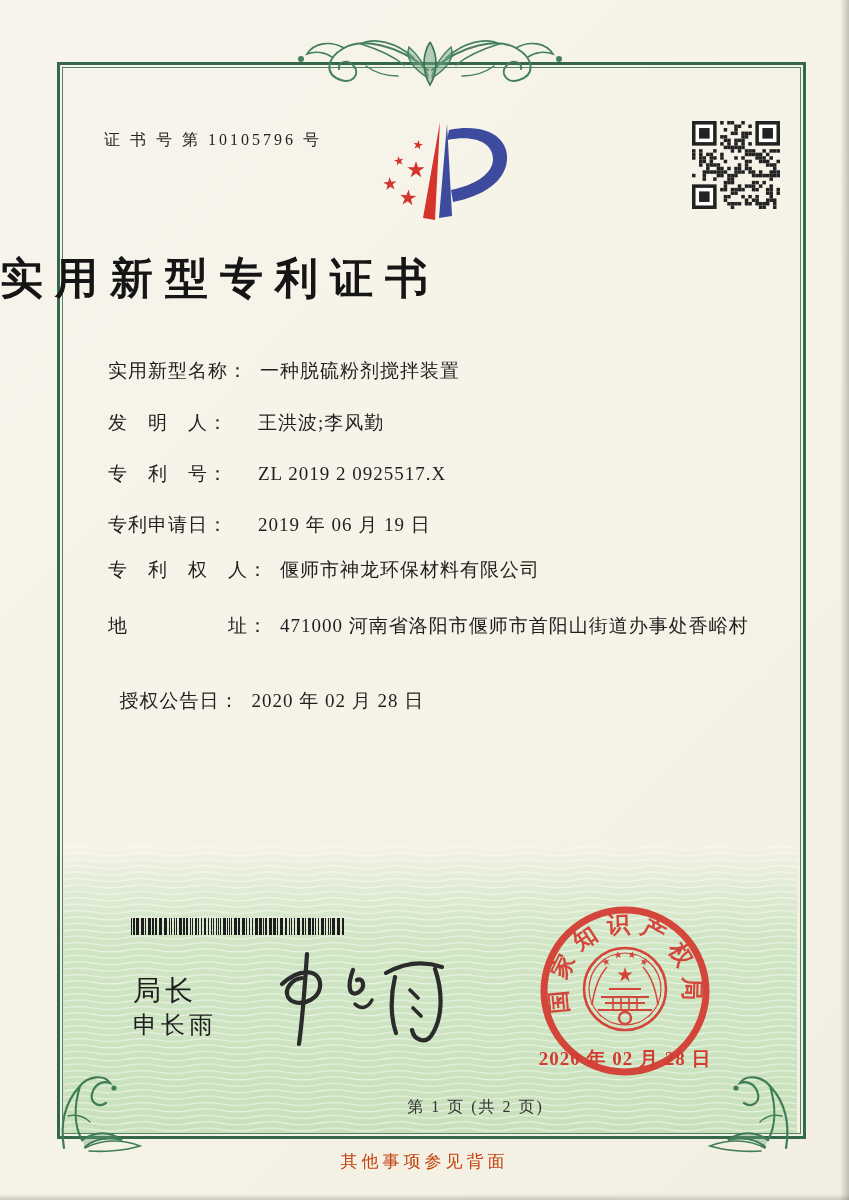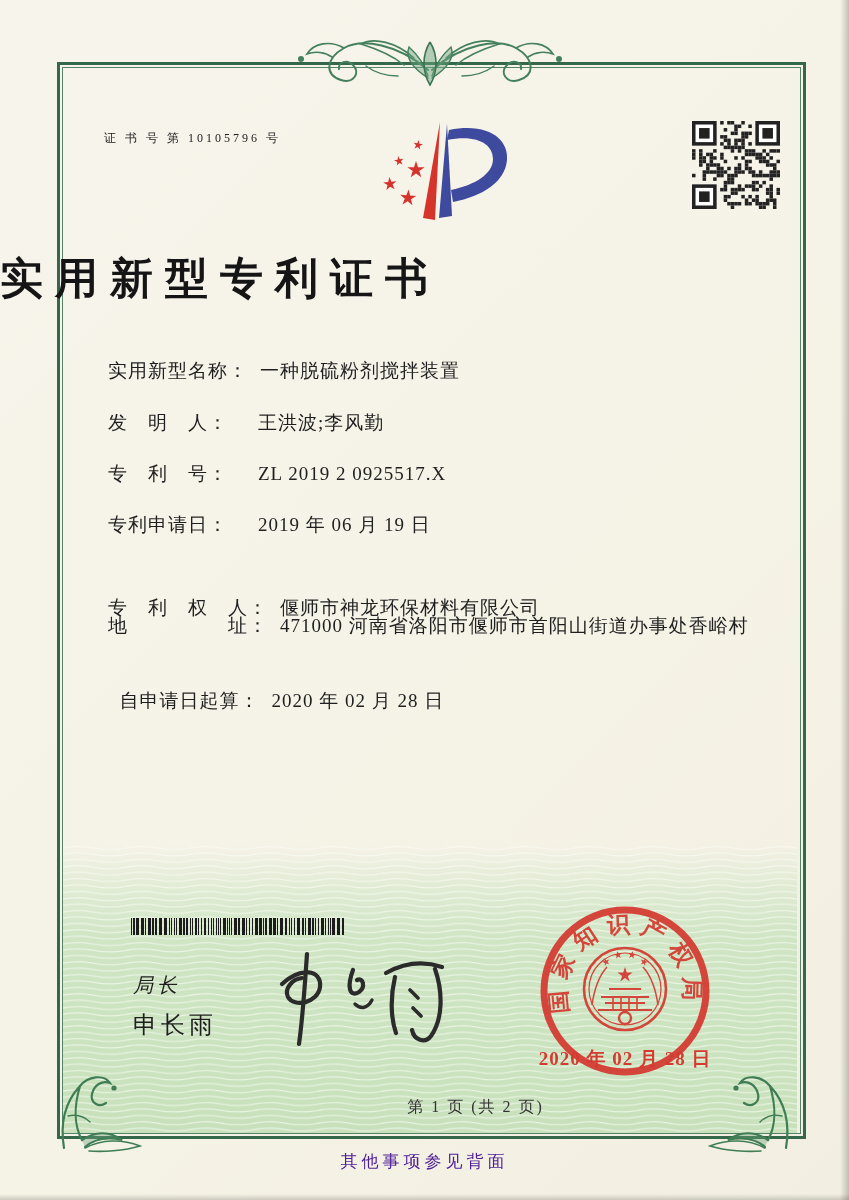--- a/index.html
+++ b/index.html
@@ -9,41 +9,41 @@
     font-family:"Liberation Serif","DejaVu Serif",serif;color:#1f1f1f;
   }
   .abs{position:absolute;}
   
   .frame{left:57px;top:62px;width:743px;height:1071px;border:3px solid #35684a;}
   .frame-inner{position:absolute;inset:2px;border:1px solid #55836a;}
   
   .green-zone{left:62px;top:845px;width:735px;height:288px;
     background:linear-gradient(180deg,rgba(206,229,196,0) 0px,rgba(206,229,196,.55) 45px,#cfe5c4 95px,#c8e1bc 100%);}
   .green-zone svg{display:block;width:100%;height:100%;}
-  .cert-no{left:104px;top:130px;font-size:12px;letter-spacing:3px;color:#222;}
+  .cert-no{left:104px;top:130px;font-size:16px;letter-spacing:3px;color:#222;}
   .qr{left:692px;top:121px;width:88px;height:88px;}
   .logo{left:345px;top:106px;width:200px;height:148px;}
   .title{left:0;top:250px;width:849px;text-align:left;font-size:43px;font-weight:700;
     letter-spacing:12px;color:#151515;}
   .field-row{left:108px;height:26px;font-size:19px;letter-spacing:1px;white-space:pre;}
   .field-label{display:inline-block;min-width:138px;white-space:pre;}
   .field-value{margin-left:12px;}
   .grant2{left:455px;top:0;}
   .body-text{left:108px;top:700px;width:640px;font-size:17.5px;line-height:26.3px;
     text-align:justify;color:#222;}
   .body-text p{margin:0;text-indent:2em;}
   .barcode{left:131px;top:918px;width:216px;height:17px;}
-  .officer-title{left:133px;top:972px;font-size:20px;letter-spacing:4px;font-style:italic;}
+  .officer-title{left:133px;top:972px;font-size:28px;letter-spacing:4px;}
   .officer-name{left:133px;top:1009px;font-size:24px;letter-spacing:4px;}
   .signature{left:258px;top:942px;width:210px;height:108px;}
   .seal{left:520px;top:886px;width:210px;height:210px;opacity:.93;}
   .seal-date{left:530px;top:1046px;width:190px;text-align:center;color:#d43a30;
     font-size:19px;font-weight:700;letter-spacing:1px;}
   .page-info{left:3px;top:1097px;width:849px;text-align:center;font-size:16px;letter-spacing:2px;color:#333;padding-left:48px;}
-  .back-note{left:0;top:1150px;width:849px;text-align:center;font-size:17px;letter-spacing:4px;color:#4c1d95;}
+  .back-note{left:0;top:1150px;width:849px;text-align:center;font-size:17px;letter-spacing:4px;color:#c2410c;}
   .flourish-top{left:262px;top:28px;width:336px;height:64px;}
   .corner-bl{left:52px;top:1072px;width:100px;height:82px;}
   .corner-br{left:698px;top:1072px;width:100px;height:82px;transform:scaleX(-1);}
   .edge-r{right:0;top:0;width:9px;height:1200px;background:linear-gradient(90deg,rgba(60,60,50,0) 0,rgba(60,60,50,.28) 100%);}
   .edge-b{left:0;bottom:0;width:849px;height:6px;background:linear-gradient(180deg,rgba(60,60,50,0) 0,rgba(60,60,50,.22) 100%);}
 </style>
 </head>
 <body>
 
 <div class="abs green-zone">
@@ -312,25 +312,25 @@
     <rect x="3.52" y="66.88" width="17.6" height="17.6" fill="#fff"></rect>
     <rect x="7.04" y="70.4" width="10.56" height="10.56" fill="#222"></rect>
   </svg>
 
 <div class="abs title">实用新型专利证书</div>
 
 <div class="abs field-row" style="top:358px"><span class="field-label">实用新型名称：</span><span class="field-value">一种脱硫粉剂搅拌装置</span></div>
 <div class="abs field-row" style="top:410px"><span class="field-label">发　明　人：</span><span class="field-value">王洪波;李风勤</span></div>
 <div class="abs field-row" style="top:461px"><span class="field-label">专　利　号：</span><span class="field-value">ZL 2019 2 0925517.X</span></div>
 <div class="abs field-row" style="top:512px"><span class="field-label">专利申请日：</span><span class="field-value">2019 年 06 月 19 日</span></div>
-<div class="abs field-row" style="top:595px"><span class="field-label">专　利　权　人：</span><span class="field-value">偃师市神龙环保材料有限公司</span></div>
+<div class="abs field-row" style="top:557px"><span class="field-label">专　利　权　人：</span><span class="field-value">偃师市神龙环保材料有限公司</span></div>
 <div class="abs field-row" style="top:613px"><span class="field-label">地　　　　　址：</span><span class="field-value">471000 河南省洛阳市偃师市首阳山街道办事处香峪村</span></div>
 
 <div class="abs field-row" style="top:666px">
-  <span>自申请日起算：</span><span class="field-value">2020 年 02 月 28 日</span>
+  <span>授权公告日：</span><span class="field-value">2020 年 02 月 28 日</span>
 </div>
 
 <div class="abs body-text">
 </div>
 
 <svg class="abs barcode" id="barcode-svg" viewBox="0 0 216 17" preserveAspectRatio="none" fill="#1c1c1c">
     <rect x="0" y="0" width="1" height="17"></rect>
     <rect x="2" y="0" width="2" height="17"></rect>
     <rect x="5" y="0" width="3" height="17"></rect>
     <rect x="10" y="0" width="3" height="17"></rect>

